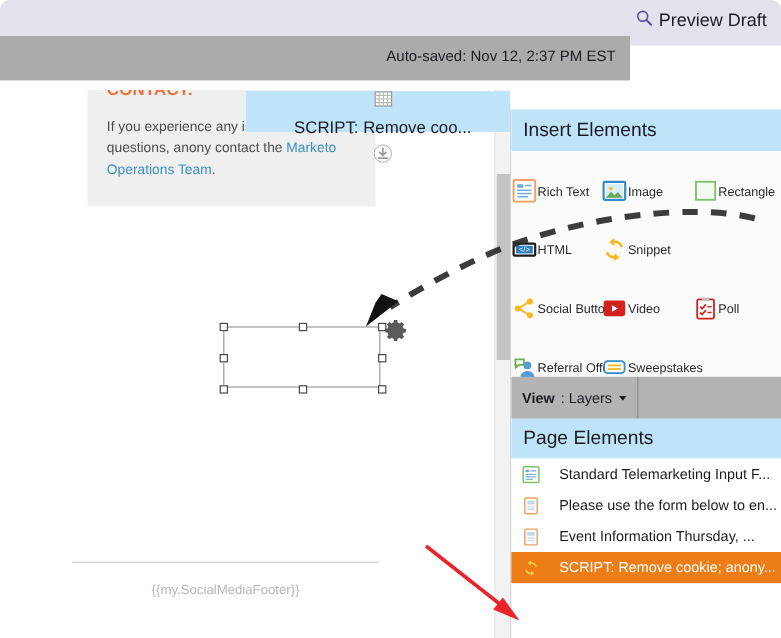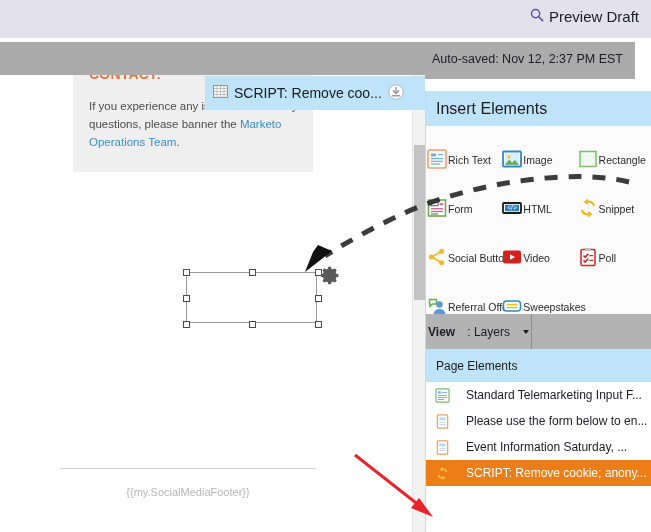--- a/index.html
+++ b/index.html
@@ -7,39 +7,40 @@
     width: 651px; height: 532px;
     overflow: hidden;
     background: #ffffff;
     font-family: "Liberation Sans", sans-serif;
     -webkit-font-smoothing: antialiased;
   }
   #app {
     position: relative;
     width: 651px; height: 532px;
     overflow: hidden;
+    border-radius: 8px;
   }
 
   
   .topbar {
     position: absolute; left: 0; top: 0;
     width: 651px; height: 38px;
     background: #e3e2ec;
   }
   .preview-draft {
     position: absolute; right: 12px; top: 8px;
     font-size: 15px; color: #1b1b22;
     display: flex; align-items: center; gap: 5px;
     cursor: pointer;
   }
   .magnifier { display:block; }
 
   .autosave-bar {
-    position: absolute; left: 0; top: 42px;
-    width: 635px; height: 37px;
+    position: absolute; left: 0; top: 30px;
+    width: 525px; height: 37px;
     background: #ababab;
   }
   .autosave-text {
     position: absolute; right: 12px; top: 10px;
     font-size: 12.5px; color: #1b1b22;
     white-space: nowrap;
   }
 
   
   .canvas {
@@ -163,38 +164,38 @@
 
   .view-toolbar {
     position: absolute; left: 0; top: 223px;
     width: 226px; height: 35px;
     background: #b3b3b3;
     display: flex; align-items: center;
   }
   .view-seg {
     height: 35px; display: flex; align-items: center;
     justify-content: center; font-size: 12px; color: #1b1b22;
-    cursor: pointer; gap: 12px;
+    cursor: pointer; gap: 5px;
   }
   .view-seg-1 { width: 105px; border-right: 1px solid #8f8f8f; }
   .view-seg-2 { width: 120px; padding-left: 6px; }
   .view-seg b { font-weight: bold; }
   .caret-dn {
     display: inline-block; width: 0; height: 0;
     border-left: 3.5px solid transparent;
     border-right: 3.5px solid transparent;
     border-top: 4.5px solid #1b1b22;
     margin-left: 1px;
   }
 
   .page-elements-header {
     position: absolute; left: 0; top: 258px;
     width: 226px; height: 33px;
     background: #bfe3f8;
-    color: #1b1b22; font-size: 12px;
+    color: #1b1b22; font-size: 16px;
     display: flex; align-items: center;
     padding-left: 10px; box-sizing: border-box; text-align: right;
   }
 
   .elem-list {
     position: absolute; left: 0; top: 291px;
     width: 226px;
   }
   .elem-row {
     display: flex; align-items: center;
@@ -215,20 +216,21 @@
   .drag-ghost {
     position: absolute; left: 205px; top: 76px;
     height: 34px; width: 220px;
     background: #bfe3f8;
     display: flex; align-items: center;
     padding-left: 8px;
     box-sizing: border-box;
     font-size: 14px; color: #1b1b22;
     gap: 6px;
     z-index: 40;
+    flex-direction: column;
   }
   .drag-ghost .dg-text { white-space: nowrap; }
 
   
   .overlay {
     position: absolute; left: 0; top: 0;
     width: 651px; height: 532px;
     pointer-events: none; z-index: 60;
   }
 </style>
@@ -252,21 +254,21 @@
   <div class="autosave-bar">
     <div class="autosave-text">Auto-saved: Nov 12, 2:37 PM EST</div>
   </div>
 
   <div class="canvas">
 
     <div class="content-block">
       <div class="contact-heading">CONTACT:</div>
       <div class="body-text">
         <span>If you experience any issues or have any</span>
-        <span>questions, please banner the </span><a href="#">Marketo</a>
+        <span>questions, anony contact the </span><a href="#">Marketo</a>
         <a href="#">Operations Team</a><span>.</span>
       </div>
     </div>
 
     <div class="sel-rect">
       <div class="handle h-tl"></div>
       <div class="handle h-tc"></div>
       <div class="handle h-tr"></div>
       <div class="handle h-ml"></div>
       <div class="handle h-mr"></div>
@@ -329,33 +331,20 @@
             </svg>
           </span>
           <span class="egrid-label">Rectangle</span>
         </div>
       </div>
 
       <div class="egrid-row">
         <div class="egrid-cell">
           <span class="egrid-icon">
             <svg width="22" height="22" viewBox="0 0 22 22">
-              <rect x="2.5" y="3" width="17" height="16" fill="#ffffff" stroke="#6ab04c" stroke-width="1.6"></rect>
-              <rect x="5" y="5.5" width="7" height="3.2" fill="#ffffff" stroke="#555" stroke-width="1"></rect>
-              <rect x="13.5" y="6" width="3.5" height="2.2" fill="#d96a9f"></rect>
-              <rect x="5" y="11" width="12" height="1.4" fill="#d96a9f"></rect>
-              <rect x="5" y="13.8" width="12" height="1.4" fill="#8a8a8a"></rect>
-              <rect x="5" y="16.3" width="7" height="1.4" fill="#8a8a8a"></rect>
-            </svg>
-          </span>
-          <span class="egrid-label">Form</span>
-        </div>
-        <div class="egrid-cell">
-          <span class="egrid-icon">
-            <svg width="22" height="22" viewBox="0 0 22 22">
               <rect x="2" y="6" width="18" height="10" rx="1" fill="#ffffff" stroke="#1a1a1a" stroke-width="1.8"></rect>
               <rect x="4" y="7.8" width="14" height="6.4" fill="#2e7fbf"></rect>
               <text x="11" y="13.2" font-size="6.4" fill="#ffffff" text-anchor="middle" font-family="Liberation Sans, sans-serif">&lt;/&gt;</text>
             </svg>
           </span>
           <span class="egrid-label">HTML</span>
         </div>
         <div class="egrid-cell">
           <span class="egrid-icon">
             <svg width="22" height="22" viewBox="0 0 22 22">
@@ -474,21 +463,21 @@
 
       <div class="elem-row">
         <span class="elem-icon">
           <svg width="15" height="15" viewBox="0 0 16 16">
             <rect x="2.5" y="1" width="11" height="14" rx="1" fill="#fff" stroke="#f0a060" stroke-width="1.3"></rect>
             <rect x="4.6" y="3.6" width="6.8" height="3.2" fill="#bcd9ef"></rect>
             <rect x="4.6" y="8.4" width="6.8" height="1.1" fill="#bcd9ef"></rect>
             <rect x="4.6" y="10.6" width="6.8" height="1.1" fill="#bcd9ef"></rect>
           </svg>
         </span>
-        <span>Event Information Saturday, ...</span>
+        <span>Event Information Thursday, ...</span>
       </div>
 
       <div class="elem-row selected">
         <span class="elem-icon">
           <svg width="15" height="15" viewBox="0 0 22 22">
             <path d="M11 3.4a7.6 7.6 0 0 1 7.2 5.2l-2.1.7A5.4 5.4 0 0 0 11 5.6V8L6.6 4.7 11 1.4z" fill="#f5c242"></path>
             <path d="M11 18.6a7.6 7.6 0 0 1-7.2-5.2l2.1-.7A5.4 5.4 0 0 0 11 16.4V14l4.4 3.3L11 20.6z" fill="#f5c242"></path>
           </svg>
         </span>
         <span>SCRIPT: Remove cookie; anony...</span>

